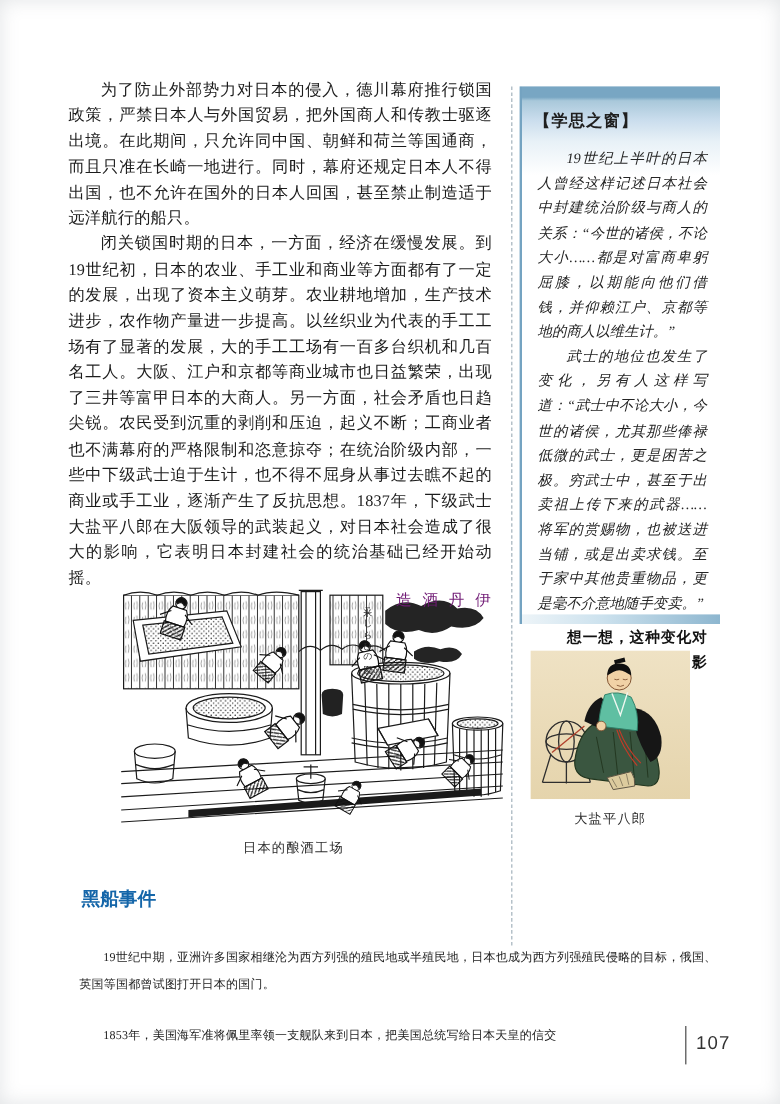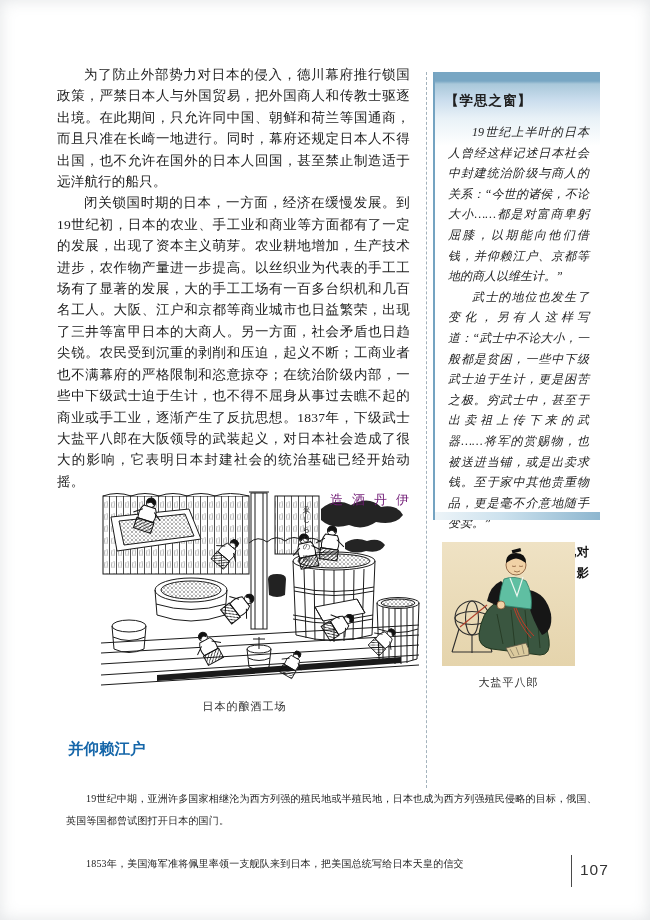--- a/index.html
+++ b/index.html
@@ -63,21 +63,21 @@
     <p>为了防止外部势力对日本的侵入，德川幕府推行锁国政策，严禁日本人与外国贸易，把外国商人和传教士驱逐出境。在此期间，只允许同中国、朝鲜和荷兰等国通商，而且只准在长崎一地进行。同时，幕府还规定日本人不得出国，也不允许在国外的日本人回国，甚至禁止制造适于远洋航行的船只。</p>
     <p>闭关锁国时期的日本，一方面，经济在缓慢发展。到19世纪初，日本的农业、手工业和商业等方面都有了一定的发展，出现了资本主义萌芽。农业耕地增加，生产技术进步，农作物产量进一步提高。以丝织业为代表的手工工场有了显著的发展，大的手工工场有一百多台织机和几百名工人。大阪、江户和京都等商业城市也日益繁荣，出现了三井等富甲日本的大商人。另一方面，社会矛盾也日趋尖锐。农民受到沉重的剥削和压迫，起义不断；工商业者也不满幕府的严格限制和恣意掠夺；在统治阶级内部，一些中下级武士迫于生计，也不得不屈身从事过去瞧不起的商业或手工业，逐渐产生了反抗思想。1837年，下级武士大盐平八郎在大阪领导的武装起义，对日本社会造成了很大的影响，它表明日本封建社会的统治基础已经开始动摇。</p>
   </div>
 
   <div class="v-sep"></div>
 
   <div class="side-box">
     <div class="side-title">【学思之窗】</div>
     <div class="side-body">
       <p>19世纪上半叶的日本人曾经这样记述日本社会中封建统治阶级与商人的关系：“今世的诸侯，不论大小……都是对富商卑躬屈膝，以期能向他们借钱，并仰赖江户、京都等地的商人以维生计。”</p>
-      <p>武士的地位也发生了变化，另有人这样写道：“武士中不论大小，一般都是贫困，一些中下级武士迫于生计，更是困苦之极。穷武士中，甚至于出卖祖上传下来的武器……将军的赏赐物，也被送进当铺，或是出卖求钱。至于家中其他贵重物品，更是毫不介意地随手变卖。”</p>
+      <p>武士的地位也发生了变化，另有人这样写道：“武士中不论大小，今世的诸侯，尤其那些俸禄低微的武士，更是困苦之极。穷武士中，甚至于出卖祖上传下来的武器……将军的赏赐物，也被送进当铺，或是出卖求钱。至于家中其他贵重物品，更是毫不介意地随手变卖。”</p>
     </div>
     <div class="side-question">想一想，这种变化对日本封建秩序有什么影响?</div>
     <div class="side-bottom-bar"></div>
   </div>
 
   <svg class="brewery" viewBox="0 0 322 201" xmlns="http://www.w3.org/2000/svg">
     <defs>
       <pattern id="stip" width="4" height="4" patternUnits="userSpaceOnUse">
         <circle cx="1" cy="1" r="0.65" fill="#1a1a1a"></circle>
           <circle cx="3" cy="3" r="0.55" fill="#1a1a1a"></circle>
@@ -186,21 +186,21 @@
     <path d="M64,21 Q64,11 74,11 Q84,11 84,21 L79,18 Q74,15 69,18 Z" fill="#101010"></path>
     <rect x="70" y="7" width="9" height="3.5" fill="#101010" transform="rotate(-14 74.5 9)"></rect>
     <path d="M70,24 q2,1 4,0 M77,24 q2,1 4,0 M72,29 q3,2 6,0" stroke="#7c4f2e" stroke-width="0.7" fill="none"></path>
     <path d="M72,66 Q77,82 89,96 M74,66 Q80,82 92,94" stroke="#c23b28" stroke-width="1" fill="none"></path>
     <circle cx="59" cy="63" r="4" fill="#f1d2a6" stroke="#7c4f2e" stroke-width="0.7"></circle>
     <path d="M64,106 L84,101 A19,19 0 0 1 87,113 L69,116 Z" fill="#dccb9e" stroke="#5a5242" stroke-width="0.8"></path>
     <path d="M68,107 L72,114 M74,105 L77,113 M80,103 L82,112" stroke="#5a5242" stroke-width="0.5" fill="none"></path>
   </svg>
   <div class="caption cap-portrait">大盐平八郎</div>
 
-  <div class="sec2-head" style="color: rgb(21, 102, 169);">并仰赖江户</div>
+  <div class="sec2-head" style="color: rgb(21, 102, 169);">黑船事件</div>
   <div class="sec2-body">
     <p>19世纪中期，亚洲许多国家相继沦为西方列强的殖民地或半殖民地，日本也成为西方列强殖民侵略的目标，俄国、英国等国都曾试图打开日本的国门。</p>
     <p>1853年，美国海军准将佩里率领一支舰队来到日本，把美国总统写给日本天皇的信交</p>
   </div>
 
   <div class="footer-line"></div>
   <div class="page-num">107</div>
 
 </div>
 

